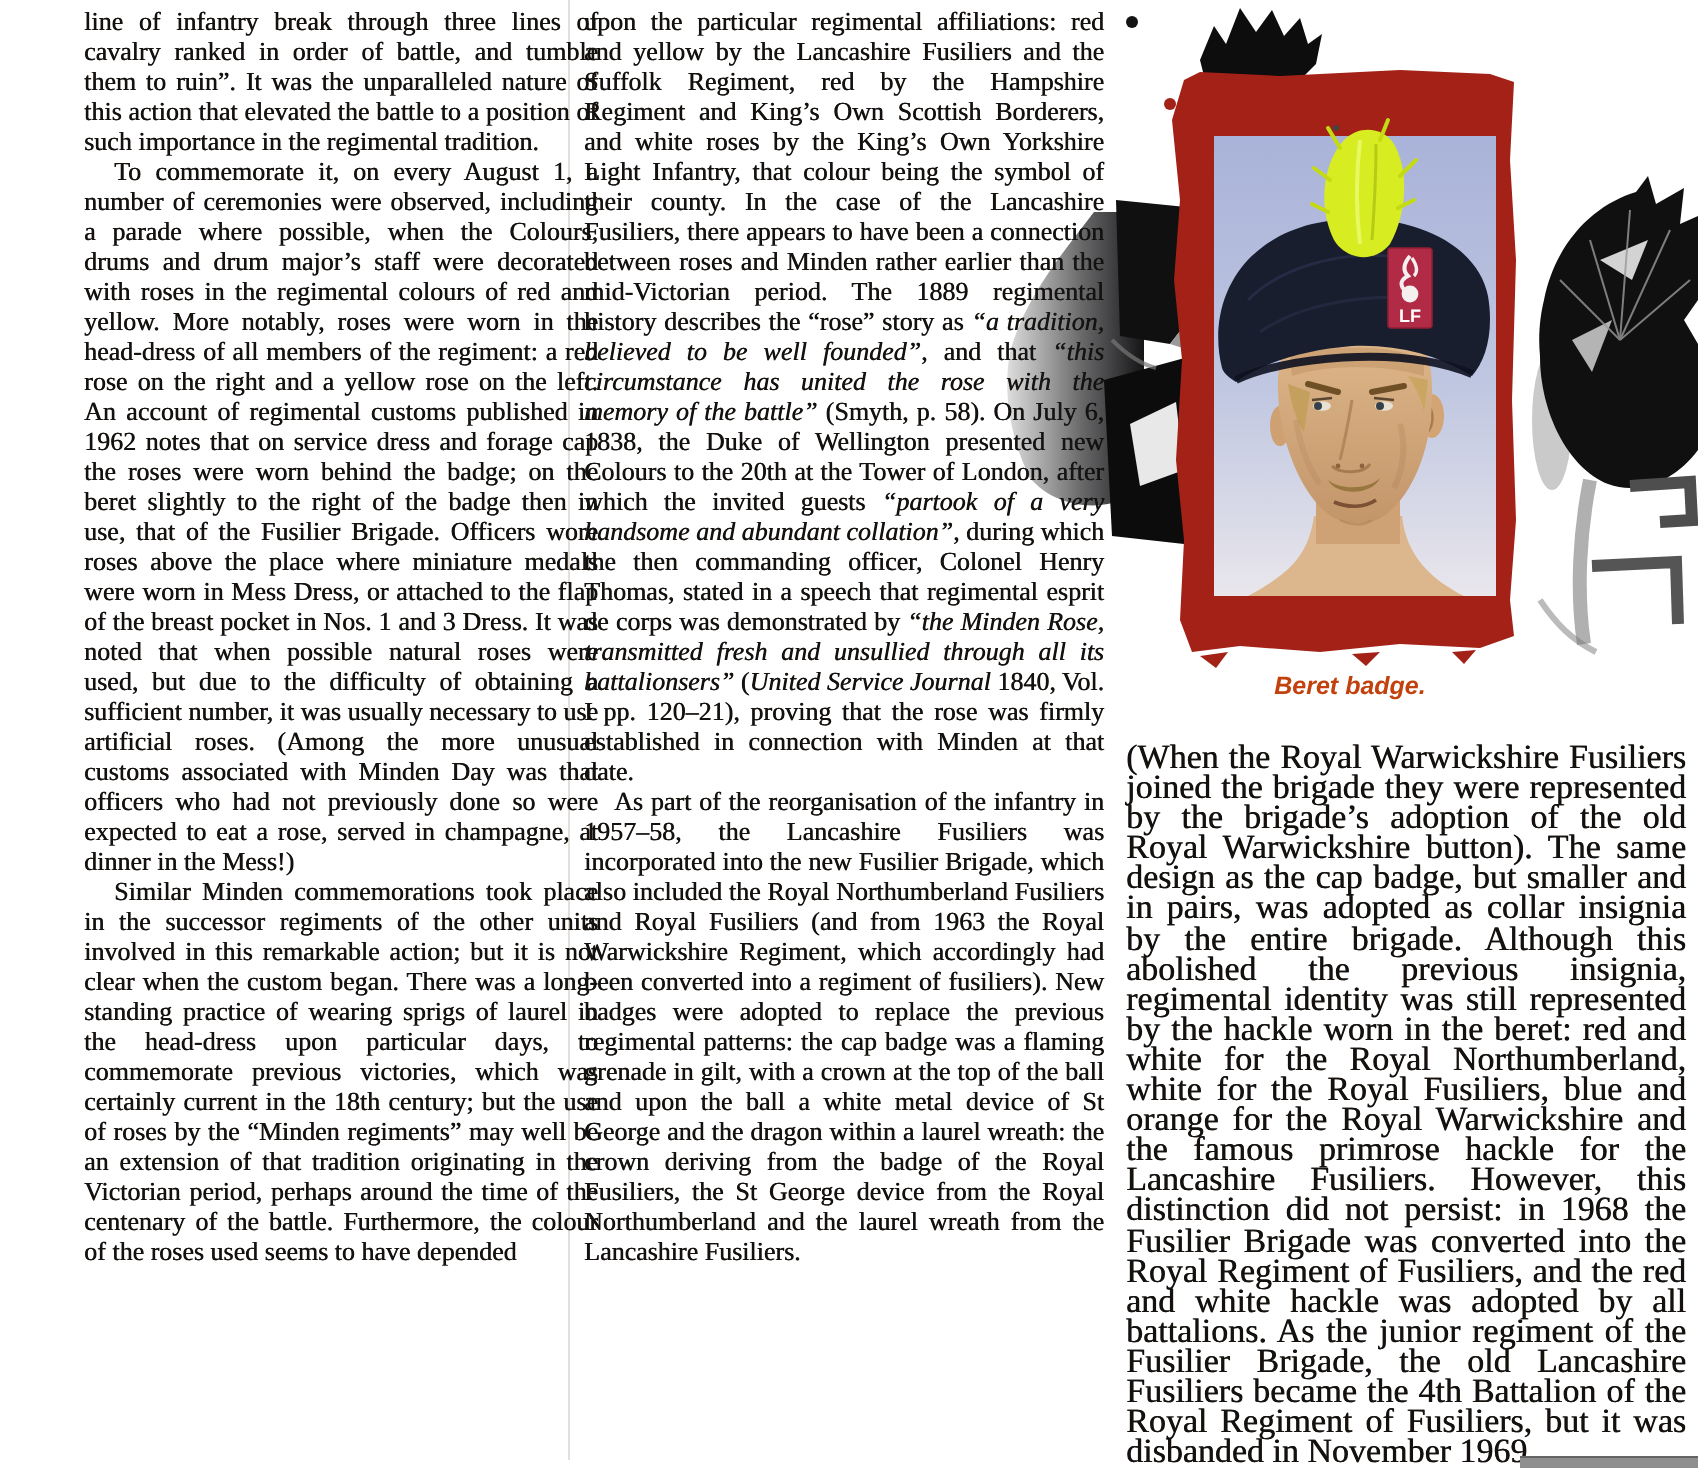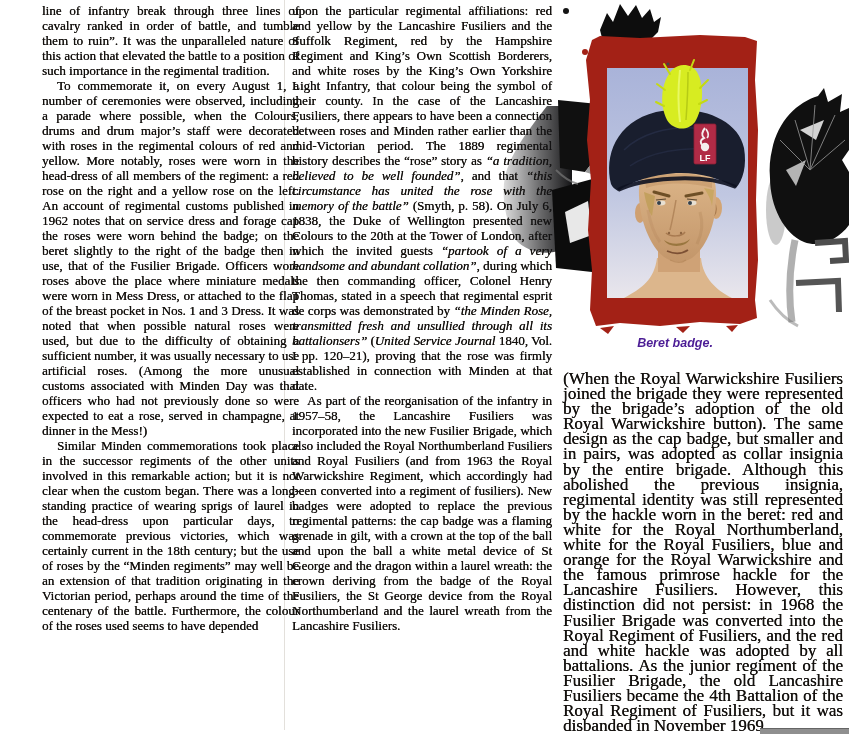--- a/index.html
+++ b/index.html
@@ -21,21 +21,21 @@
   .col p.indent{text-indent:15px;}
   .col i{font-style:italic;}
   #col-left{left:42px;top:3px;width:257px;}
   #col-mid{left:292px;top:3px;width:260px;}
   #col-right{left:563px;top:371px;width:280px;font-size:17px;line-height:15.1px;}
   #caption{
     position:absolute;left:575px;top:336px;width:200px;
     text-align:center;
     font-family:"Liberation Sans", sans-serif;
     font-style:italic;font-weight:bold;
-    font-size:12.5px;color:#4c1d95;
+    font-size:12.5px;color:#c2410c;
     z-index:6;
   }
   #column-rule{
     position:absolute;left:284px;top:0;width:1px;height:730px;
     background:#dcd8d2;opacity:.8;z-index:0;
   }
   #collage{
     position:absolute;left:495px;top:0;width:354px;height:368px;
     z-index:5;pointer-events:none;
   }

